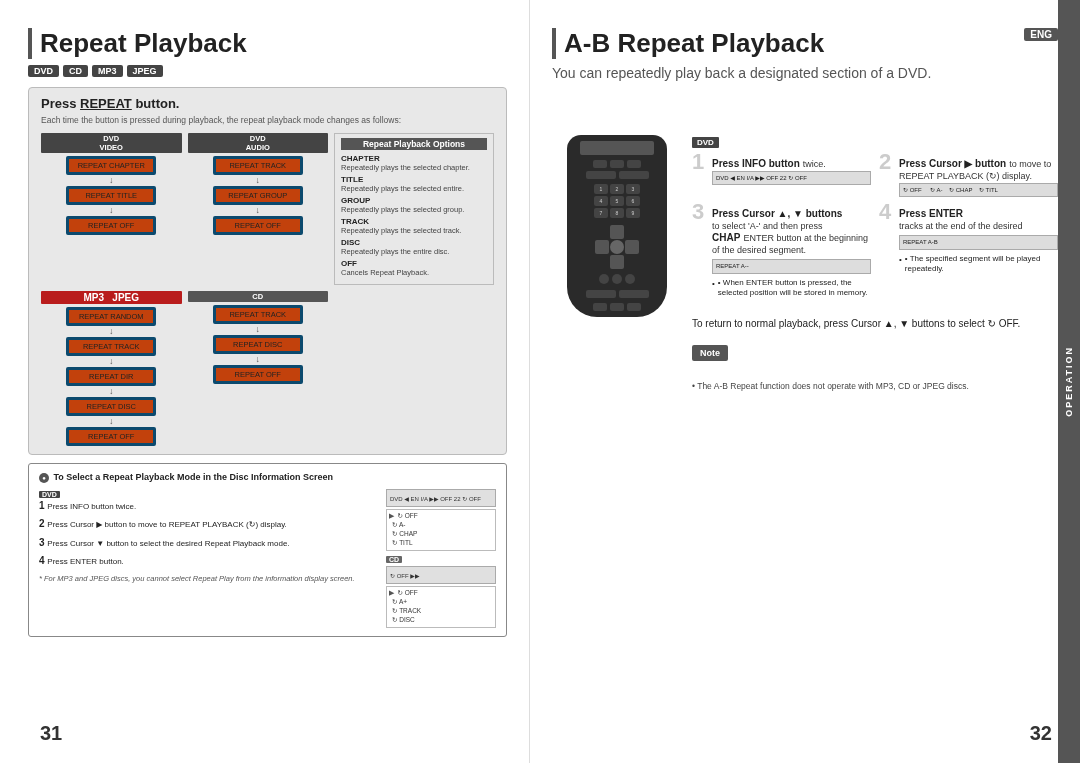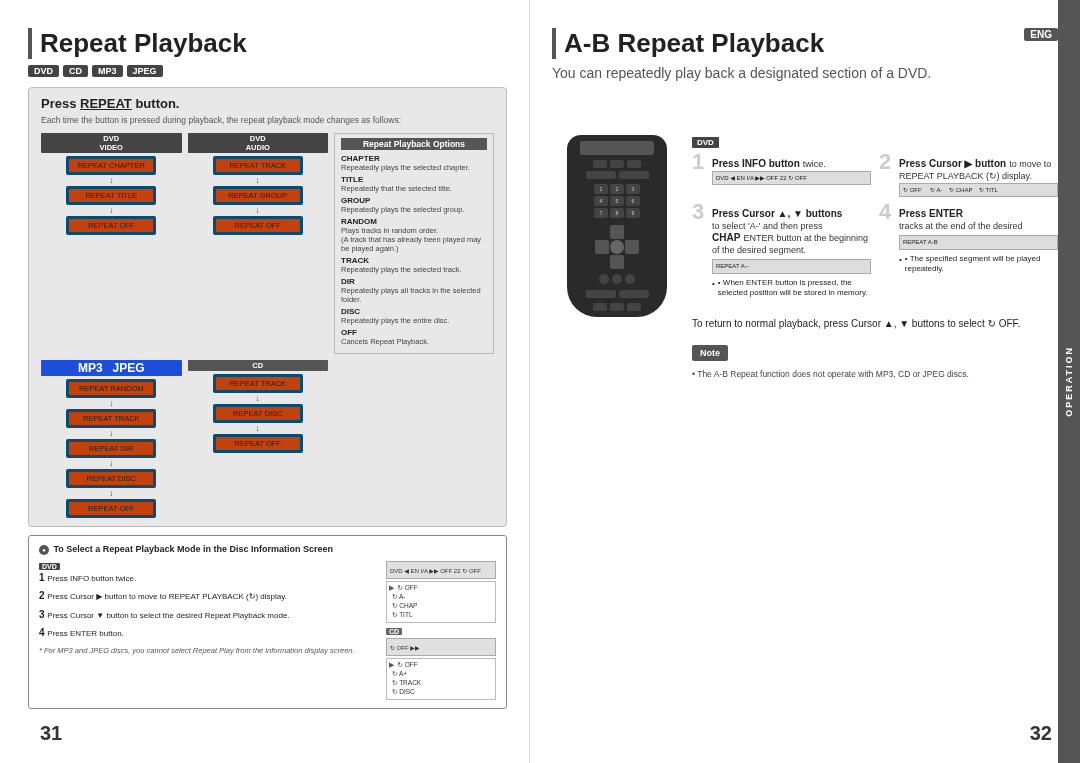--- a/index.html
+++ b/index.html
@@ -379,21 +379,21 @@
     }
 
     
     .note-box {
       background: #555;
       color: #fff;
       padding: 3px 8px;
       display: inline-block;
       font-size: 9px;
       font-weight: bold;
-      margin-bottom: 8px;
+      margin-bottom: 20px;
       border-radius: 2px;
     }
 
     .note-content {
       font-size: 8.5px;
       color: #444;
     }
 
     .bullet-item {
       display: flex;
@@ -559,53 +559,45 @@
         </div>
 
         <div class="options-box">
           <div class="options-title">Repeat Playback Options</div>
           <div class="option-item">
             <div class="opt-name">CHAPTER</div>
             <div class="opt-desc">Repeatedly plays the selected chapter.</div>
           </div>
           <div class="option-item">
             <div class="opt-name">TITLE</div>
-            <div class="opt-desc">Repeatedly that the selected title.</div>
+            <div class="opt-desc">Repeatedly plays the selected entire.</div>
           </div>
           <div class="option-item">
             <div class="opt-name">GROUP</div>
             <div class="opt-desc">Repeatedly plays the selected group.</div>
           </div>
           <div class="option-item">
-            <div class="opt-name">RANDOM</div>
-            <div class="opt-desc">Plays tracks in random order.<br>(A track that has already been played may be played again.)</div>
-          </div>
-          <div class="option-item">
             <div class="opt-name">TRACK</div>
             <div class="opt-desc">Repeatedly plays the selected track.</div>
-          </div>
-          <div class="option-item">
-            <div class="opt-name">DIR</div>
-            <div class="opt-desc">Repeatedly plays all tracks in the selected folder.</div>
           </div>
           <div class="option-item">
             <div class="opt-name">DISC</div>
             <div class="opt-desc">Repeatedly plays the entire disc.</div>
           </div>
           <div class="option-item">
             <div class="opt-name">OFF</div>
             <div class="opt-desc">Cancels Repeat Playback.</div>
           </div>
         </div>
       </div>
 
       <div style="display:flex; gap:6px; margin-top:6px;">
 
         <div class="diagram-col">
-          <div style="font-size:12px; font-weight:bold; background:#1d4ed8; color:#fff; text-align:center; padding:1px 2px; margin-bottom:3px; border-radius:1px;">MP3 &nbsp; JPEG</div>
+          <div style="font-size:10px; font-weight:bold; background:#b91c1c; color:#fff; text-align:center; padding:1px 2px; margin-bottom:3px; border-radius:1px;">MP3 &nbsp; JPEG</div>
           <div class="diagram-flow">
             <div class="flow-box">REPEAT RANDOM</div>
             <div class="flow-arrow">↓</div>
             <div class="flow-box">REPEAT TRACK</div>
             <div class="flow-arrow">↓</div>
             <div class="flow-box">REPEAT DIR</div>
             <div class="flow-arrow">↓</div>
             <div class="flow-box">REPEAT DISC</div>
             <div class="flow-arrow">↓</div>
             <div class="flow-box">REPEAT OFF</div>

